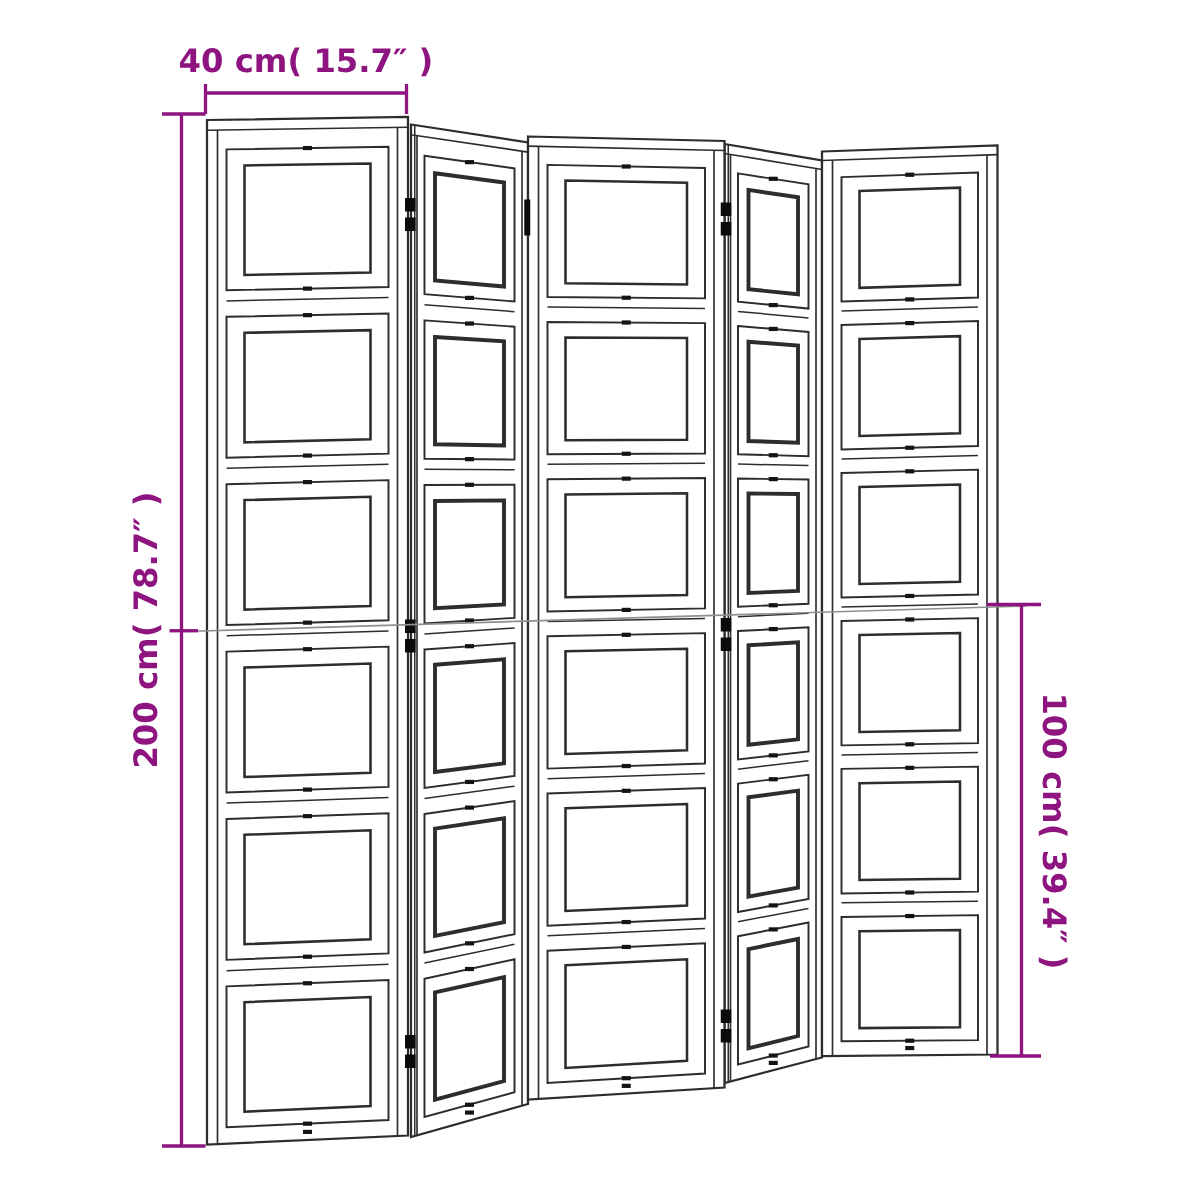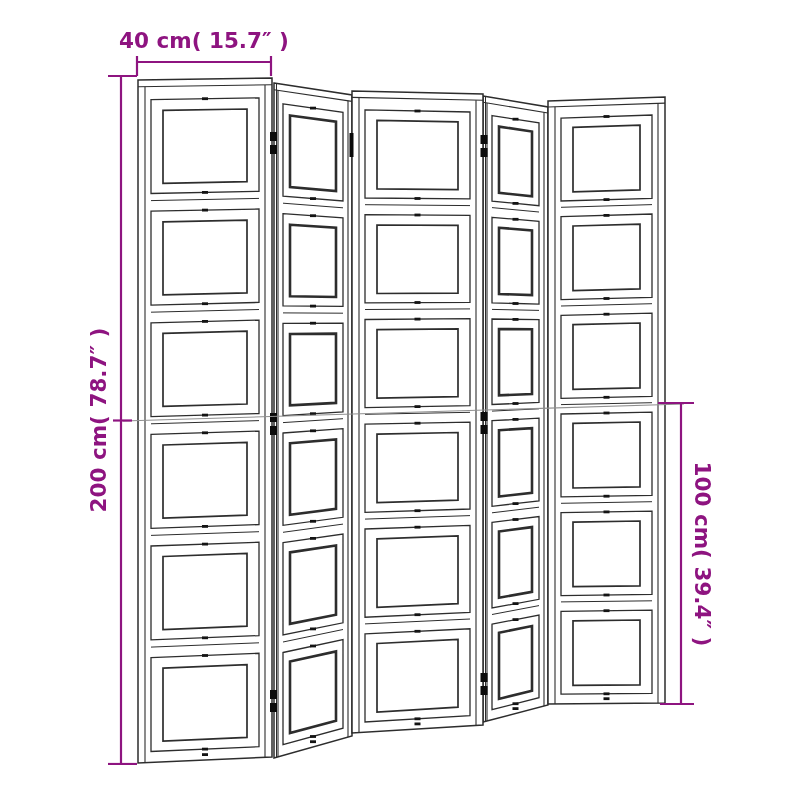--- a/index.html
+++ b/index.html
@@ -6,21 +6,21 @@
   .stage{position:relative;width:800px;height:800px;background:#ffffff;overflow:hidden;
          font-family:"DejaVu Sans","Liberation Sans",sans-serif;}
   svg{position:absolute;left:0;top:0;}
   .dimtext{font-family:"DejaVu Sans","Liberation Sans",sans-serif;
            font-weight:bold;font-size:21.5px;}
   .dim{stroke-width:2.2;}
 </style>
 </head>
 <body>
 
-<div class="stage" style="background: rgb(255, 255, 255); border-radius: 24px;">
+<div class="stage" style="background: rgb(255, 255, 255);">
   <svg width="800" height="800" viewBox="0 0 800 800">
 
     <g id="screen-drawing">
         <g>
           <polygon points="274,83.0 352,95.0 352,736.0 274,758.0" fill="#ffffff" stroke="#2d2d2d" stroke-width="1.5"></polygon>
           <line x1="274" y1="89.8" x2="352" y2="101.4" stroke="#2d2d2d" stroke-width="1.1"></line>
           <line x1="278" y1="90.3" x2="278" y2="756.9" stroke="#2d2d2d" stroke-width="1.1"></line>
           <line x1="348" y1="100.8" x2="348" y2="737.1" stroke="#2d2d2d" stroke-width="1.1"></line>
           <line x1="276.5" y1="83.4" x2="276.5" y2="757.3" stroke="#2d2d2d" stroke-width="1"></line>
           <polygon points="283,103.8 343,112.3 343,201.0 283,196.1" fill="none" stroke="#2d2d2d" stroke-width="1.3"></polygon>

